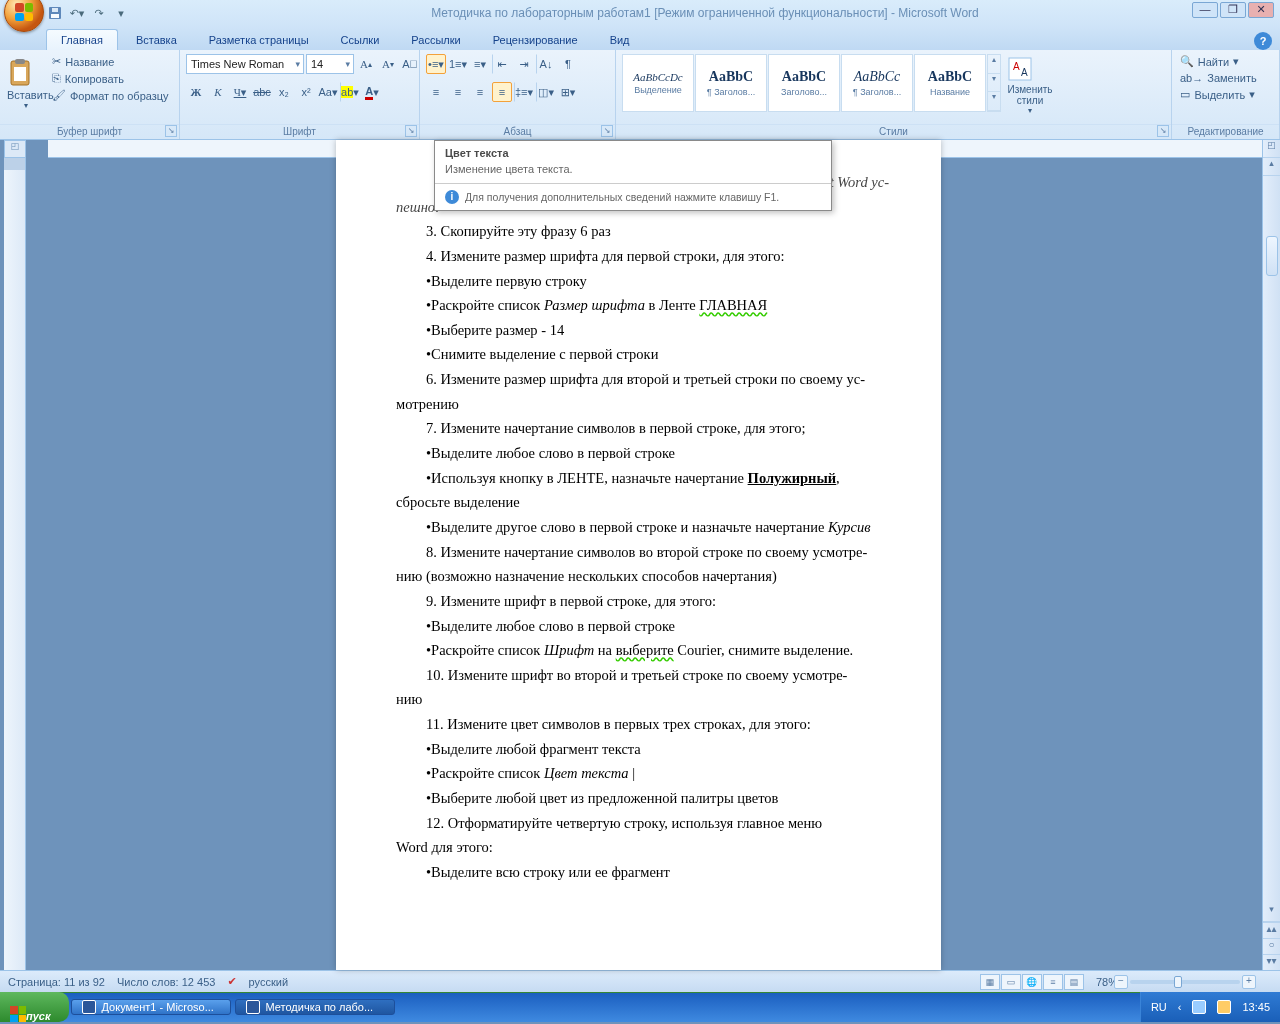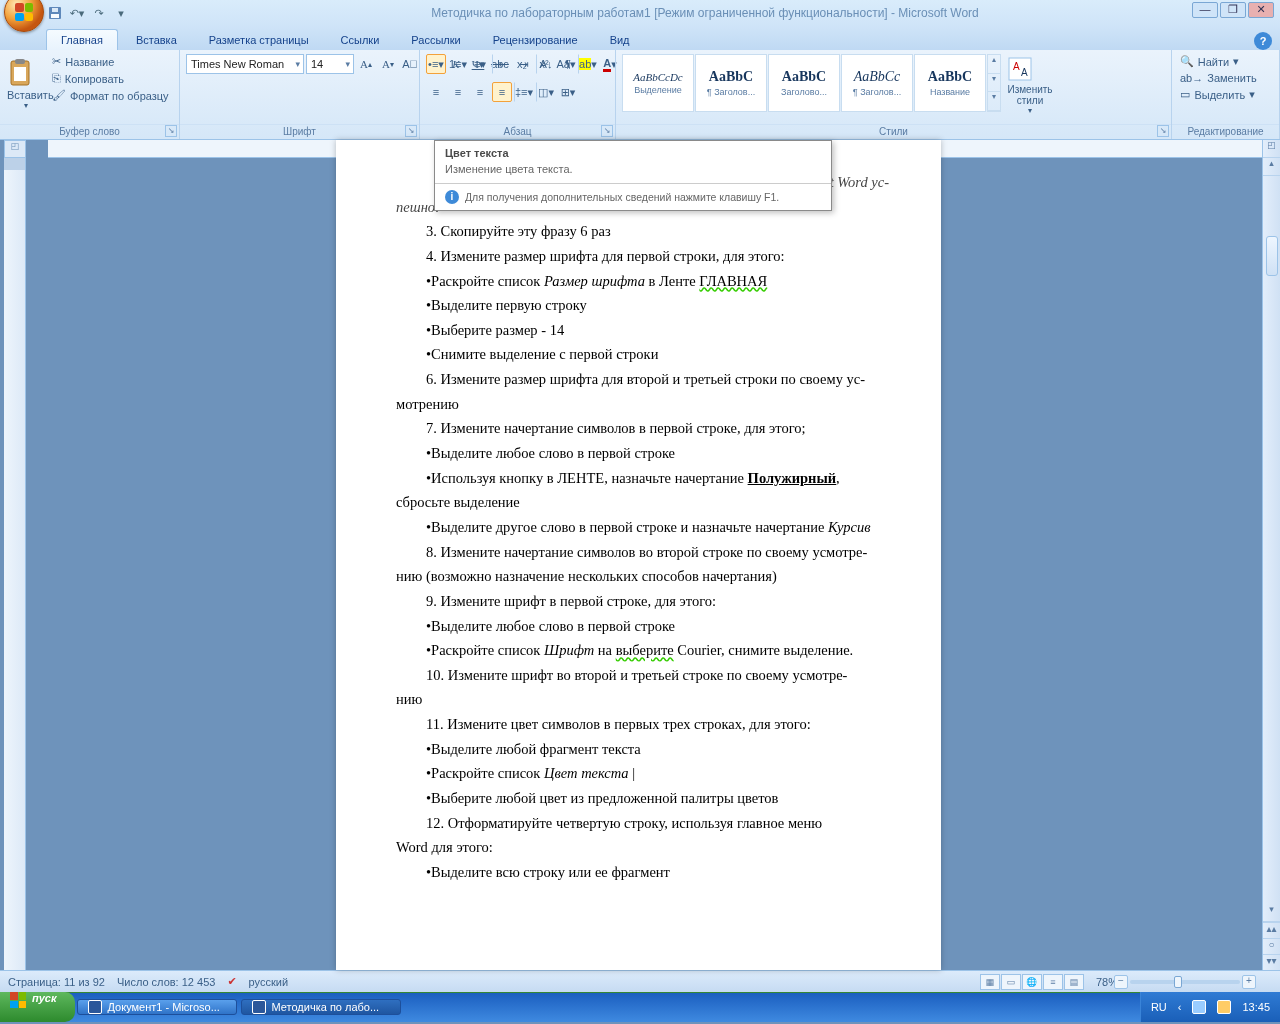--- a/index.html
+++ b/index.html
@@ -82,21 +82,21 @@
 .status-bar .spacer{flex:1}
 .view-btns{display:flex;gap:1px}
 .view-btns div{width:20px;height:16px;border:1px solid #9cc3e8;background:#eef5fc;font-size:9px;text-align:center;line-height:14px;color:#5a7ca3}
 .zoom-slider{width:110px;height:4px;background:#b8d3ee;border-radius:2px;position:relative}
 .zoom-slider::before,.zoom-slider::after{content:"";position:absolute;width:12px;height:12px;border:1px solid #9cc3e8;background:#eef5fc;border-radius:2px;top:-5px;text-align:center;font-size:10px;line-height:10px;color:#5a7ca3}
 .zoom-slider::before{content:"−";left:-16px}
 .zoom-slider::after{content:"+";right:-16px}
 .zoom-handle{position:absolute;left:40%;top:-4px;width:8px;height:12px;background:#eef5fc;border:1px solid #7aa7d4;border-radius:2px}
 
 .taskbar{height:30px;background:linear-gradient(#3c8f3c,#2a7a2a 4%,#1b5fc0 4%,#3f8ae0);display:flex;align-items:center;color:#fff}
-.start-btn{height:100%;padding:0 18px 0 10px;background:linear-gradient(#5eb85e,#2d8a2d);display:flex;align-items:flex-start;gap:6px;font-style:italic;font-weight:bold;border-radius:0 10px 10px 0}
+.start-btn{height:100%;padding:0 18px 0 10px;background:linear-gradient(#5eb85e,#2d8a2d);display:flex;align-items:flex-end;font-style:italic;font-weight:bold;border-radius:0 10px 10px 0}
 .win-flag{width:16px;height:16px;display:grid;grid-template-columns:1fr 1fr;grid-template-rows:1fr 1fr;gap:1px}
 .win-flag span:nth-child(1){background:#d24726}.win-flag span:nth-child(2){background:#7cbb00}.win-flag span:nth-child(3){background:#00a1f1}.win-flag span:nth-child(4){background:#ffbb00}
 .task-item{height:16px;margin:0 2px;padding:0 10px;background:linear-gradient(#5aa0ec,#2f73c8);border:1px solid #1d4f9b;border-radius:3px;display:flex;align-items:center;gap:6px;min-width:160px}
 .task-item.active{background:linear-gradient(#2f6fc0,#1f56a1)}
 .tray{margin-left:auto;height:100%;background:linear-gradient(#2f7bd4,#1a5fb8);display:flex;align-items:center;padding:0 10px;gap:11px;border-left:1px solid #3a84d8}
 .little-ico{width:14px;height:14px;background:#9cf;border:1px solid #fff;border-radius:2px}
 svg{display:block}
 </style>
 </head>
 <body>
@@ -153,26 +153,26 @@
           </svg>
         <div>Вставить</div>
           <div style="font-size:8px">▾</div>
       </div>
       <div class="clip-col">
         <div class="clip-row">✂ <span>Название</span></div>
         <div class="clip-row">⎘ <span>Копировать</span></div>
         <div class="clip-row">🖌 <span>Формат по образцу</span></div>
       </div>
     </div>
-    <div class="group-label">Буфер слово</div>
+    <div class="group-label">Буфер шрифт</div>
     <div class="dialog-launcher">↘</div>
   </div>
 
   <div class="group" style="width:240px">
-    <div class="group-body" style="flex-direction:row">
+    <div class="group-body" style="flex-direction:column">
       <div class="font-row">
         <div class="combo" style="width:118px">Times New Roman</div>
         <div class="combo" style="width:48px">14</div>
         <div class="mini-btn" style="font-family:serif">A<span style="font-size:8px">▴</span></div>
         <div class="mini-btn" style="font-family:serif">A<span style="font-size:8px">▾</span></div>
         <div class="mini-btn">A⃫</div>
       </div>
       <div class="font-row">
         <div class="mini-btn b">Ж</div>
         <div class="mini-btn i">К</div>
@@ -290,22 +290,22 @@
           <span>Для получения дополнительных сведений нажмите клавишу F1.</span>
         </div>
     </div>
 
     <div class="page">
       <div class="doc-body">
         <p style="text-align:right"><span class="ital-frag">rosoft Word ус-</span></p>
         <p><span class="ital-frag">пешно!</span></p>
         <p class="indent">3.  Скопируйте эту фразу 6 раз</p>
         <p class="indent">4.  Измените размер шрифта для первой строки, для этого:</p>
+        <p class="bullet">•Выделите первую строку</p>
         <p class="bullet"><span>•Раскройте список </span><em>Размер шрифта</em><span> в Ленте </span><span class="ghead">ГЛАВНАЯ</span></p>
-        <p class="bullet">•Выделите первую строку</p>
         <p class="bullet">•Выберите размер - 14</p>
         <p class="bullet">•Снимите выделение с первой строки</p>
         <p class="indent">6.  Измените размер шрифта для второй и третьей строки по своему ус-</p>
         <p>мотрению</p>
         <p class="indent">7.  Измените начертание символов в первой строке, для этого;</p>
         <p class="bullet">•Выделите любое слово в первой строке</p>
         <p class="bullet"><span>•Используя  кнопку  в  ЛЕНТЕ,  назначьте  начертание  </span><span class="poluz">Полужирный</span><span>,</span></p>
         <p>сбросьте выделение</p>
         <p class="bullet"><span>•Выделите другое слово в первой строке и назначьте начертание </span><em>Курсив</em></p>
         <p class="indent">8.  Измените начертание символов во второй строке по своему усмотре-</p>

